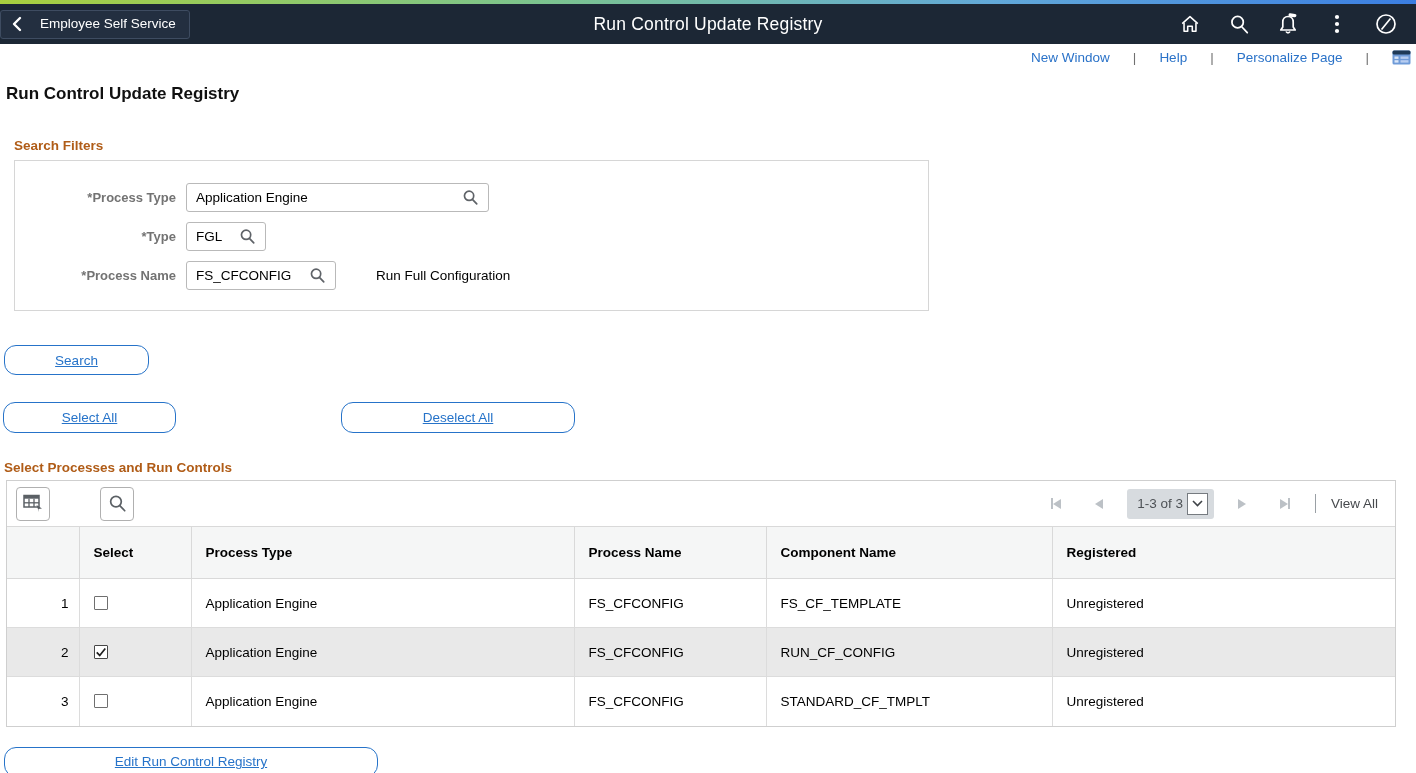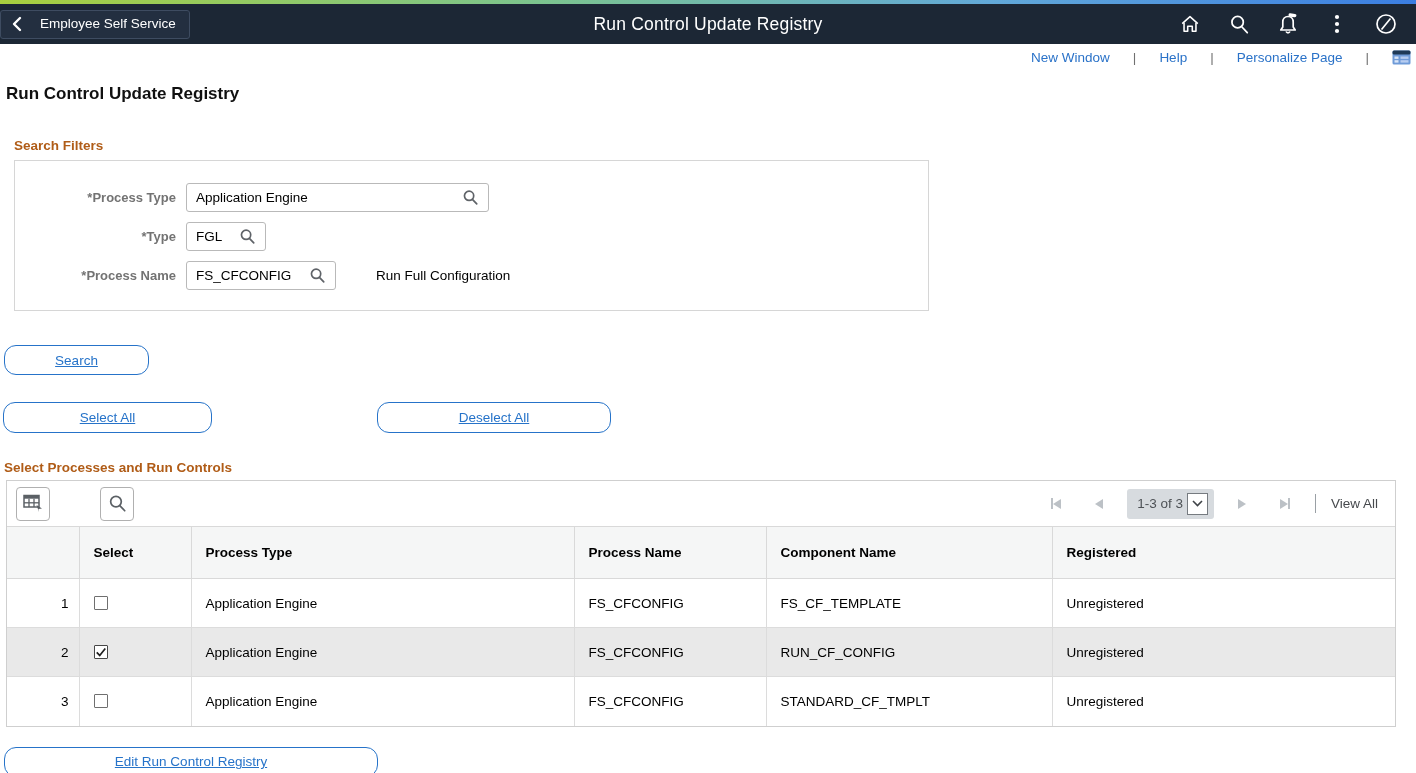--- a/index.html
+++ b/index.html
@@ -62,21 +62,21 @@
   
   .btn{
     display:flex;align-items:center;justify-content:center;
     border:1px solid var(--accent-blue);color:var(--accent-blue);background:#fff;
     border-radius:12px;font-size:13.5px;cursor:pointer;height:30px;
     font-family:"Liberation Sans",sans-serif;
     text-decoration:underline;
   }
   .btn-search{width:145px;margin:34px 0 0 4px;}
   .btn-row{display:flex;margin-top:27px;}
-  .btn-select-all{width:209px;margin-left:3px;height:31px;}
+  .btn-select-all{width:173px;margin-left:3px;height:31px;}
   .btn-deselect-all{width:234px;margin-left:165px;height:31px;}
   .btn-edit{width:374px;margin:20px 0 0 4px;}
   
   .grid-section{margin:27px 0 0 4px;}
   .grid-box{width:1390px;border:1px solid #cfcfcf;margin-left:2px;margin-top:5px;}
   .grid-toolbar{display:flex;align-items:center;height:45px;padding:0 9px;gap:41px;}
   .tool-btn{
     width:34px;height:34px;border:1px solid #b0b0b0;border-radius:4px;background:#fff;
     display:flex;align-items:center;justify-content:center;margin-right:9px;cursor:pointer;
   }

